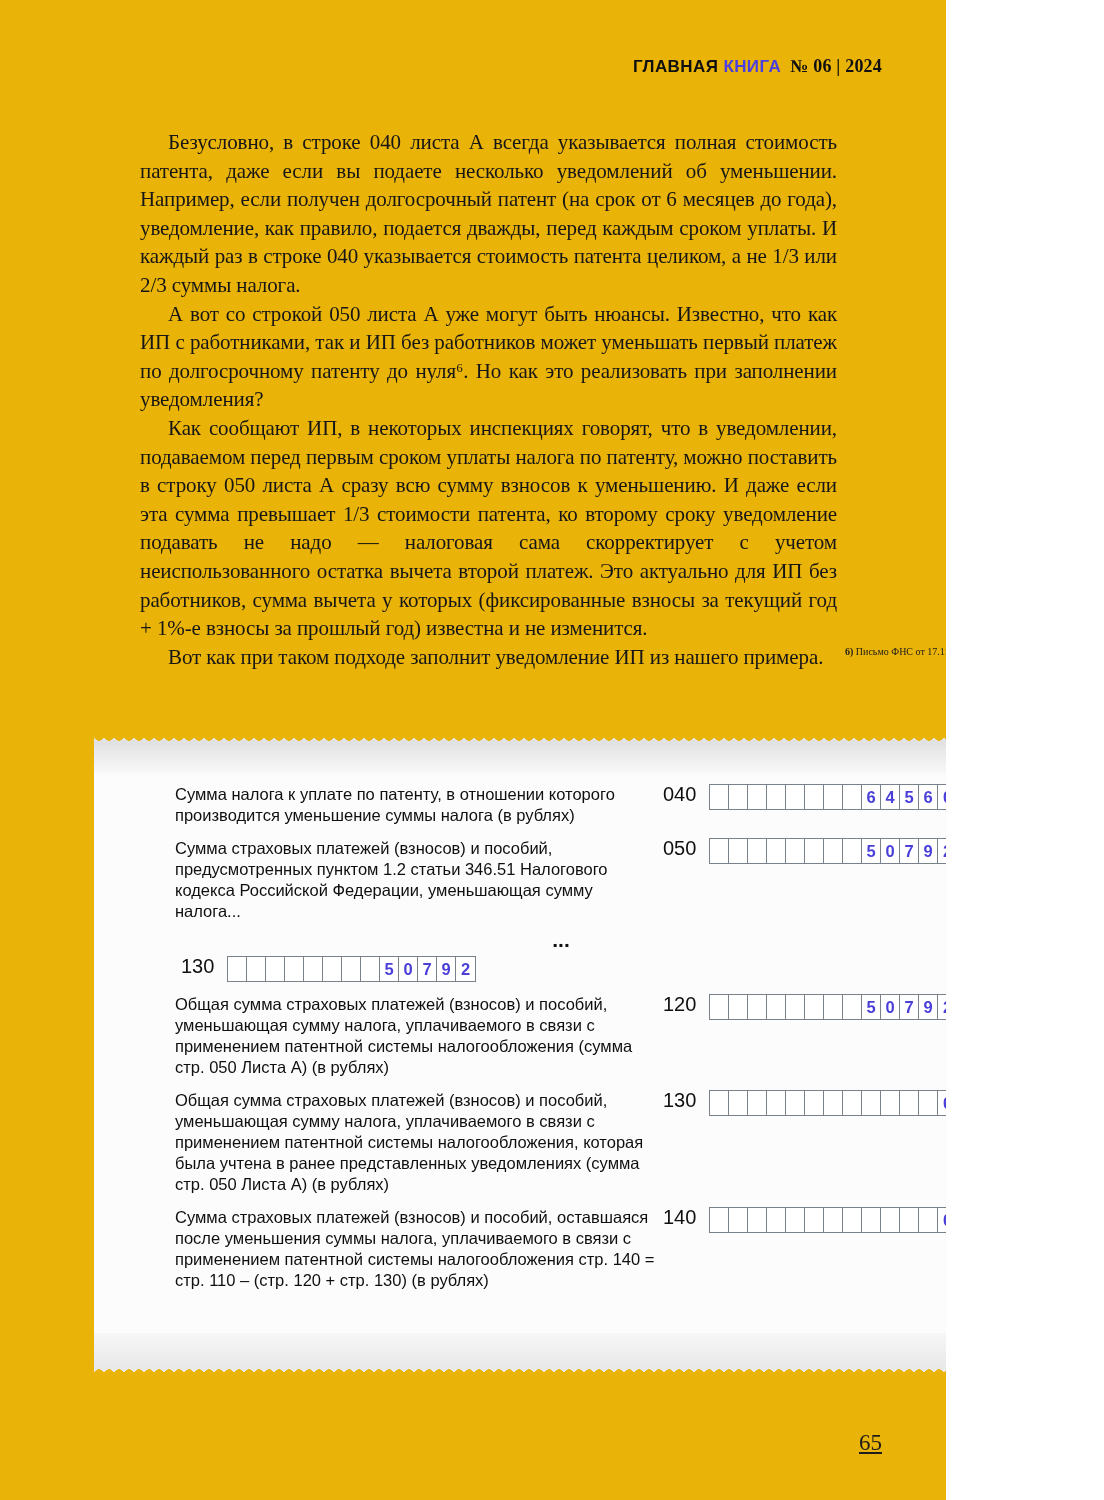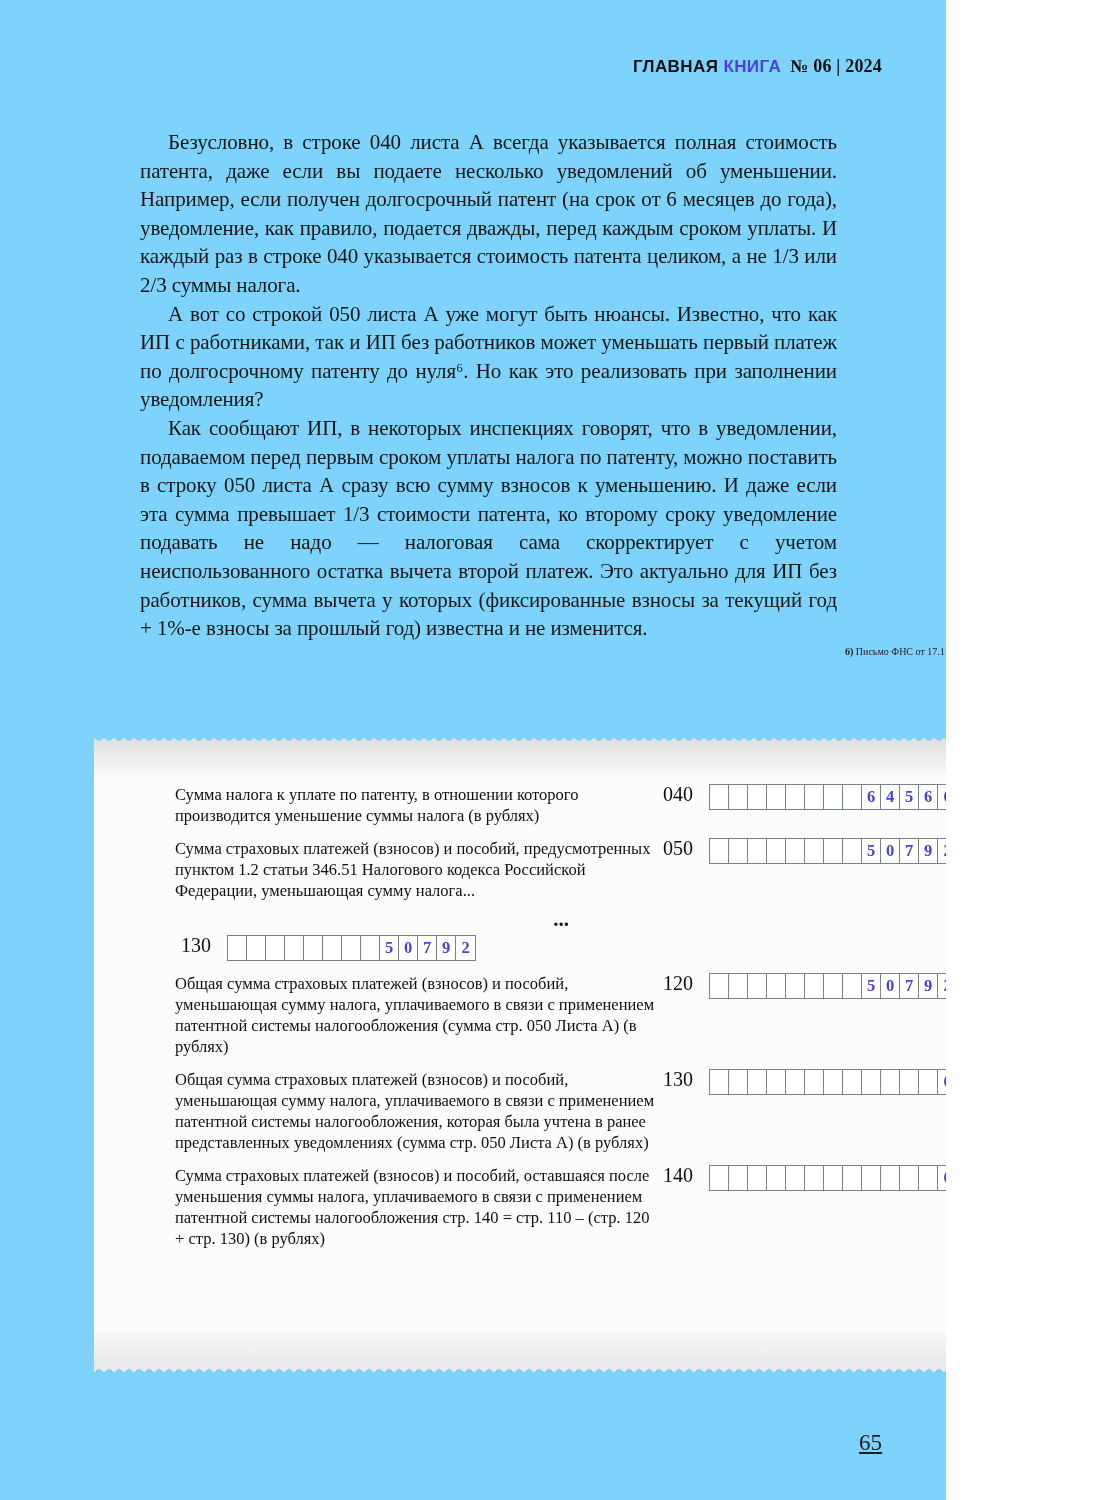--- a/index.html
+++ b/index.html
@@ -5,21 +5,21 @@
   :root{
     --accent:#4a3fe0;
     --digit:#4a3fd8;
     --ink:#161616;
   }
   *{box-sizing:border-box;margin:0;padding:0;}
   html,body{background:#ffffff;}
   .page{
     position:relative;
     width:946px;height:1500px;
-    background:#7dd3fc;
+    background:#eab308;
     overflow:hidden;
     font-family:"Liberation Serif", serif;
     color:var(--ink);
   }
 
   
   .mag-header{
     position:absolute;top:56px;right:64px;
     white-space:nowrap;
     font-family:"Liberation Sans", sans-serif;
@@ -72,21 +72,21 @@
   }
   .saw-bottom{
     position:absolute;bottom:0;left:0;right:0;height:7px;
     background:
       linear-gradient(to top right, transparent 49%, #e9e9e9 51%),
       linear-gradient(to top left,  transparent 49%, #e9e9e9 51%);
     background-size:10px 7px;background-repeat:repeat-x;
   }
   .form-content{
     position:absolute;top:46px;left:0;right:12px;
-    font-family:Liberation Serif, serif;
+    font-family:Liberation Sans, sans-serif;
   }
   .form-row{
     display:flex;align-items:flex-start;
     margin:0 0 12px 81px;
   }
   .field-label{
     width:482px;
     font-size:16.5px;line-height:21px;color:#0f0f0f;
   }
   .field-code{
@@ -127,20 +127,21 @@
   <div class="mag-header">
     <span>ГЛАВНАЯ</span>
     <span class="brand-accent">КНИГА</span>
     <span class="issue">№ 06 | 2024</span>
   </div>
 
   <div class="article">
     <p>Безусловно, в строке 040 листа А всегда указывается полная стоимость патента, даже если вы подаете несколько уведомлений об уменьшении. Например, если получен долгосрочный патент (на срок от 6 месяцев до года), уведомление, как правило, подается дважды, перед каждым сроком уплаты. И каждый раз в строке 040 указывается стоимость патента целиком, а не 1/3 или 2/3 суммы налога.</p>
     <p>А вот со строкой 050 листа А уже могут быть нюансы. Известно, что как ИП с работниками, так и ИП без работников может уменьшать первый платеж по долгосрочному патенту до нуля⁶. Но как это реализовать при заполнении уведомления?</p>
     <p>Как сообщают ИП, в некоторых инспекциях говорят, что в уведомлении, подаваемом перед первым сроком уплаты налога по патенту, можно поставить в строку 050 листа А сразу всю сумму взносов к уменьшению. И даже если эта сумма превышает 1/3 стоимости патента, ко второму сроку уведомление подавать не надо — налоговая сама скорректирует с учетом неиспользованного остатка вычета второй платеж. Это актуально для ИП без работников, сумма вычета у которых (фиксированные взносы за текущий год + 1%-е взносы за прошлый год) известна и не изменится.</p>
+    <p>Вот как при таком подходе заполнит уведомление ИП из нашего примера.</p>
   </div>
 
   <div class="footnote">
     <span class="fn-marker">6)</span>
     <span>Письмо ФНС от 17.11.2021 № СД-4-3/16076@</span>
   </div>
 
   <div class="form-clip">
     <div class="saw-top"></div>
     <div class="band-top"></div>

